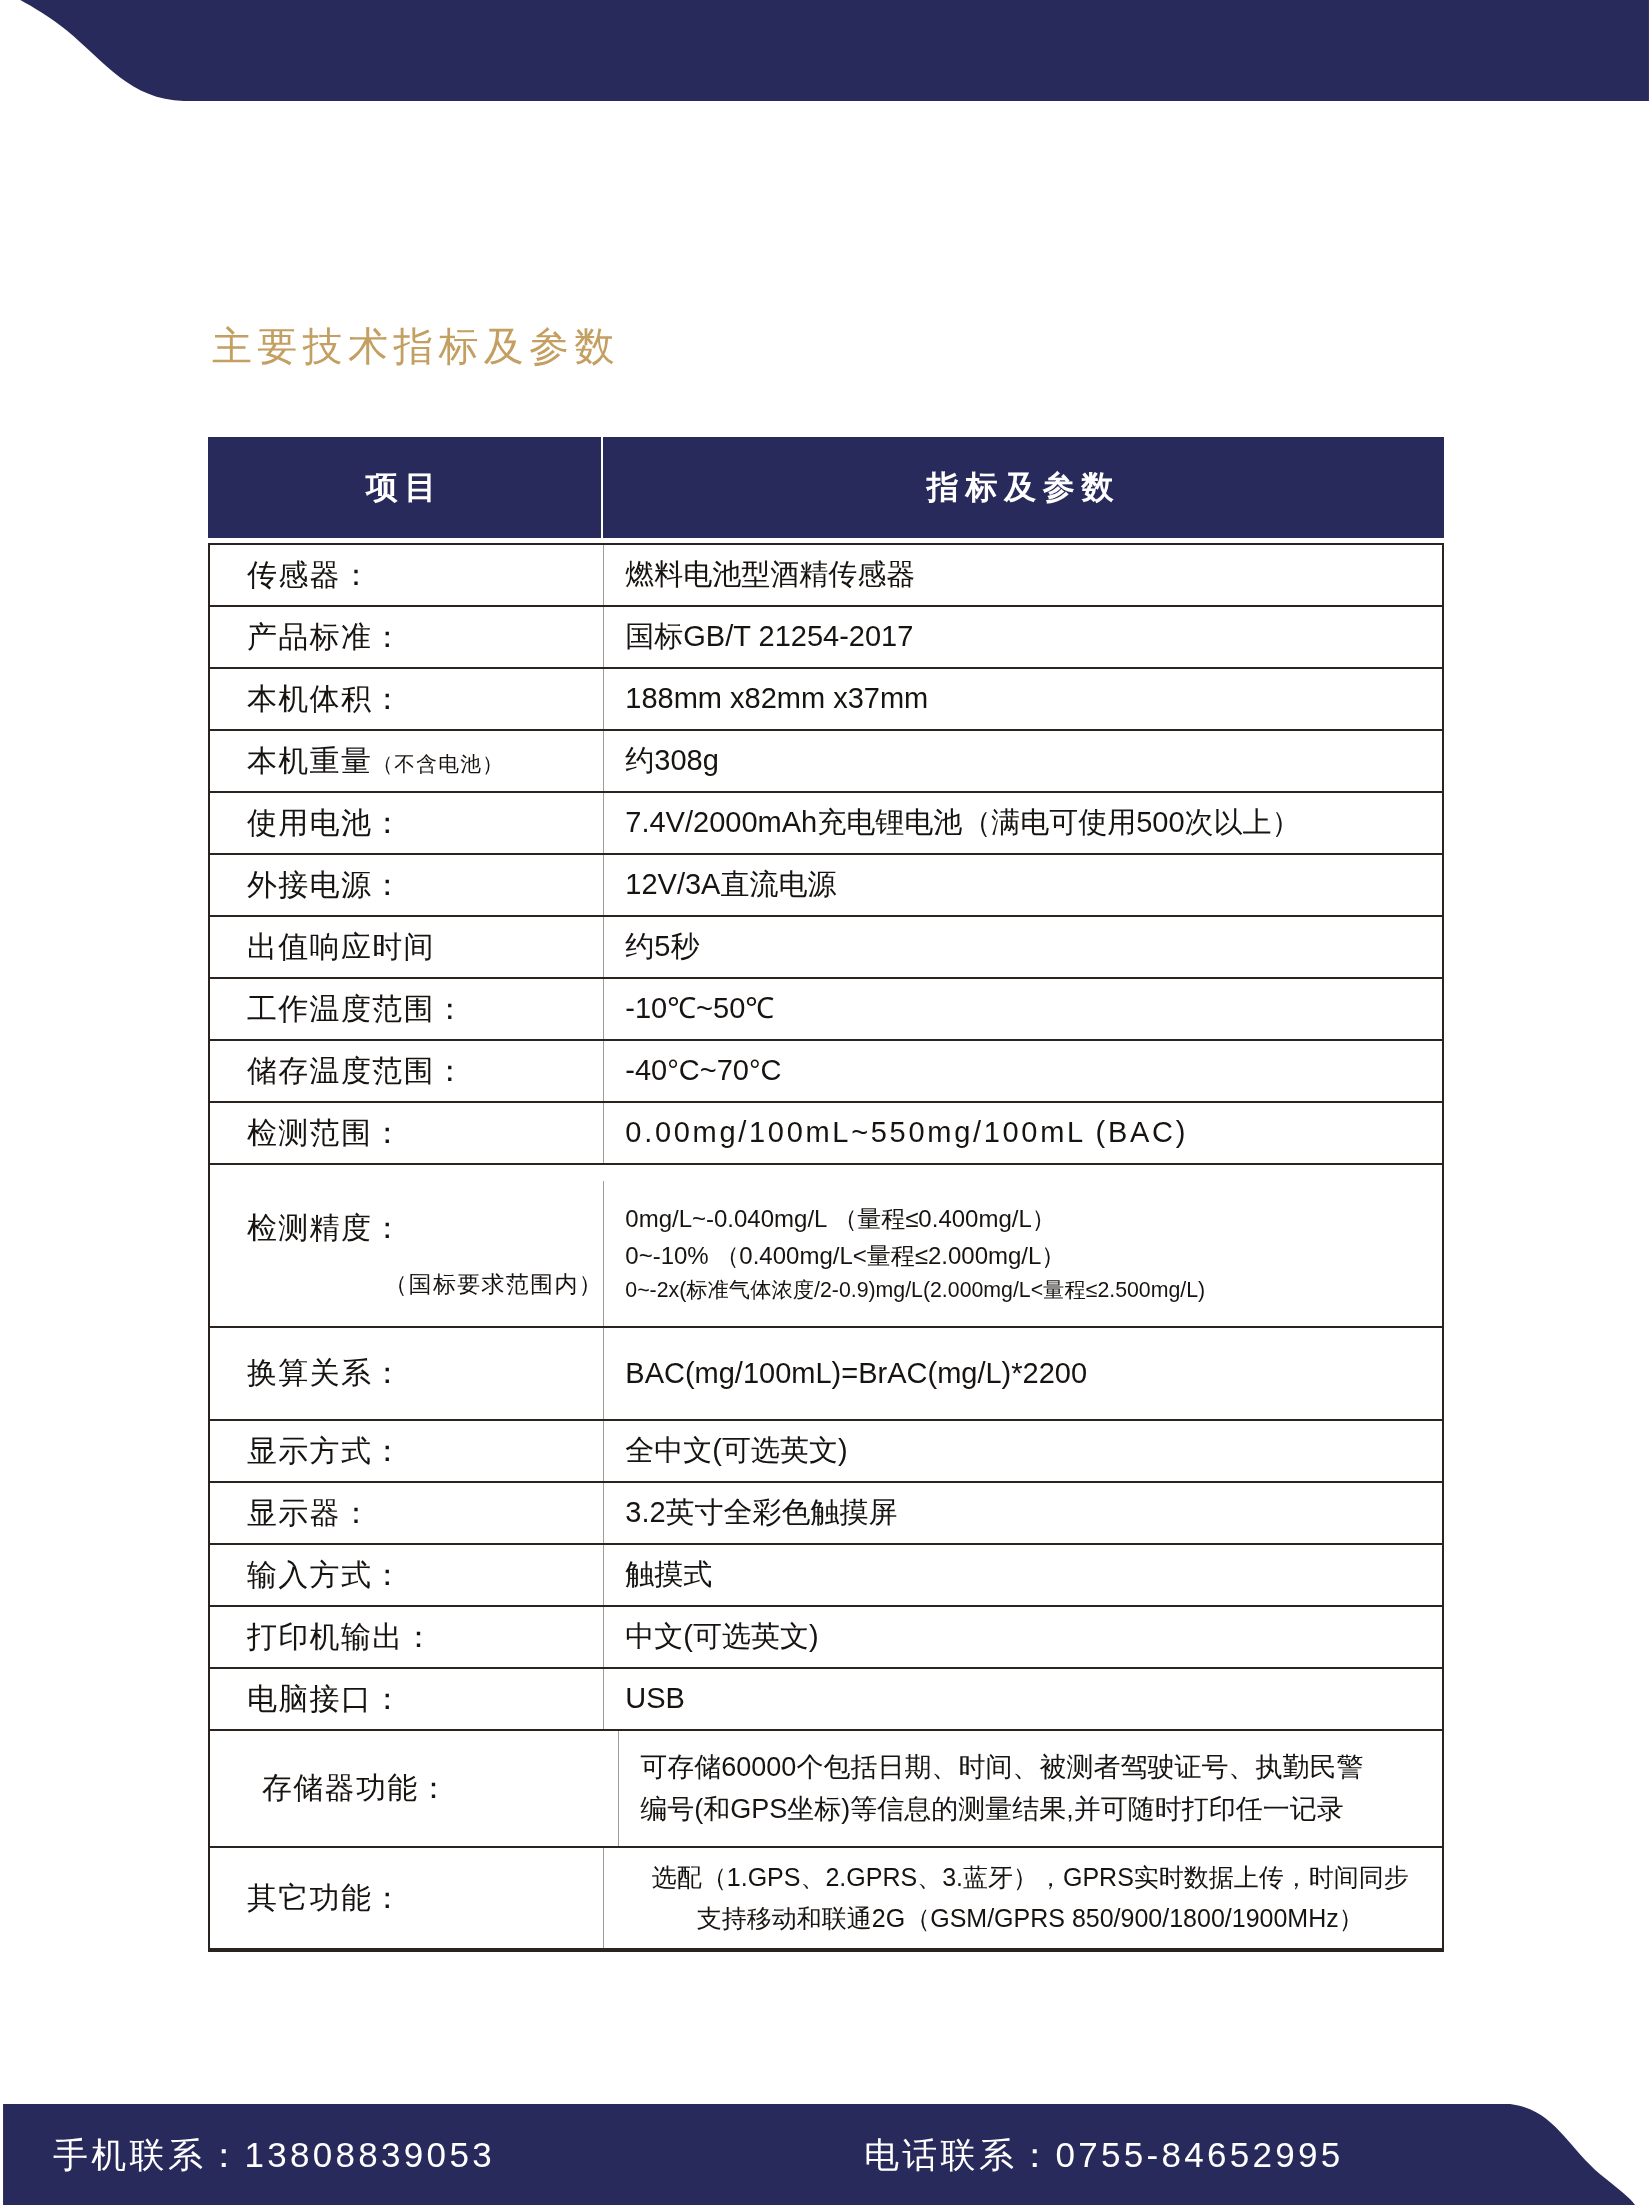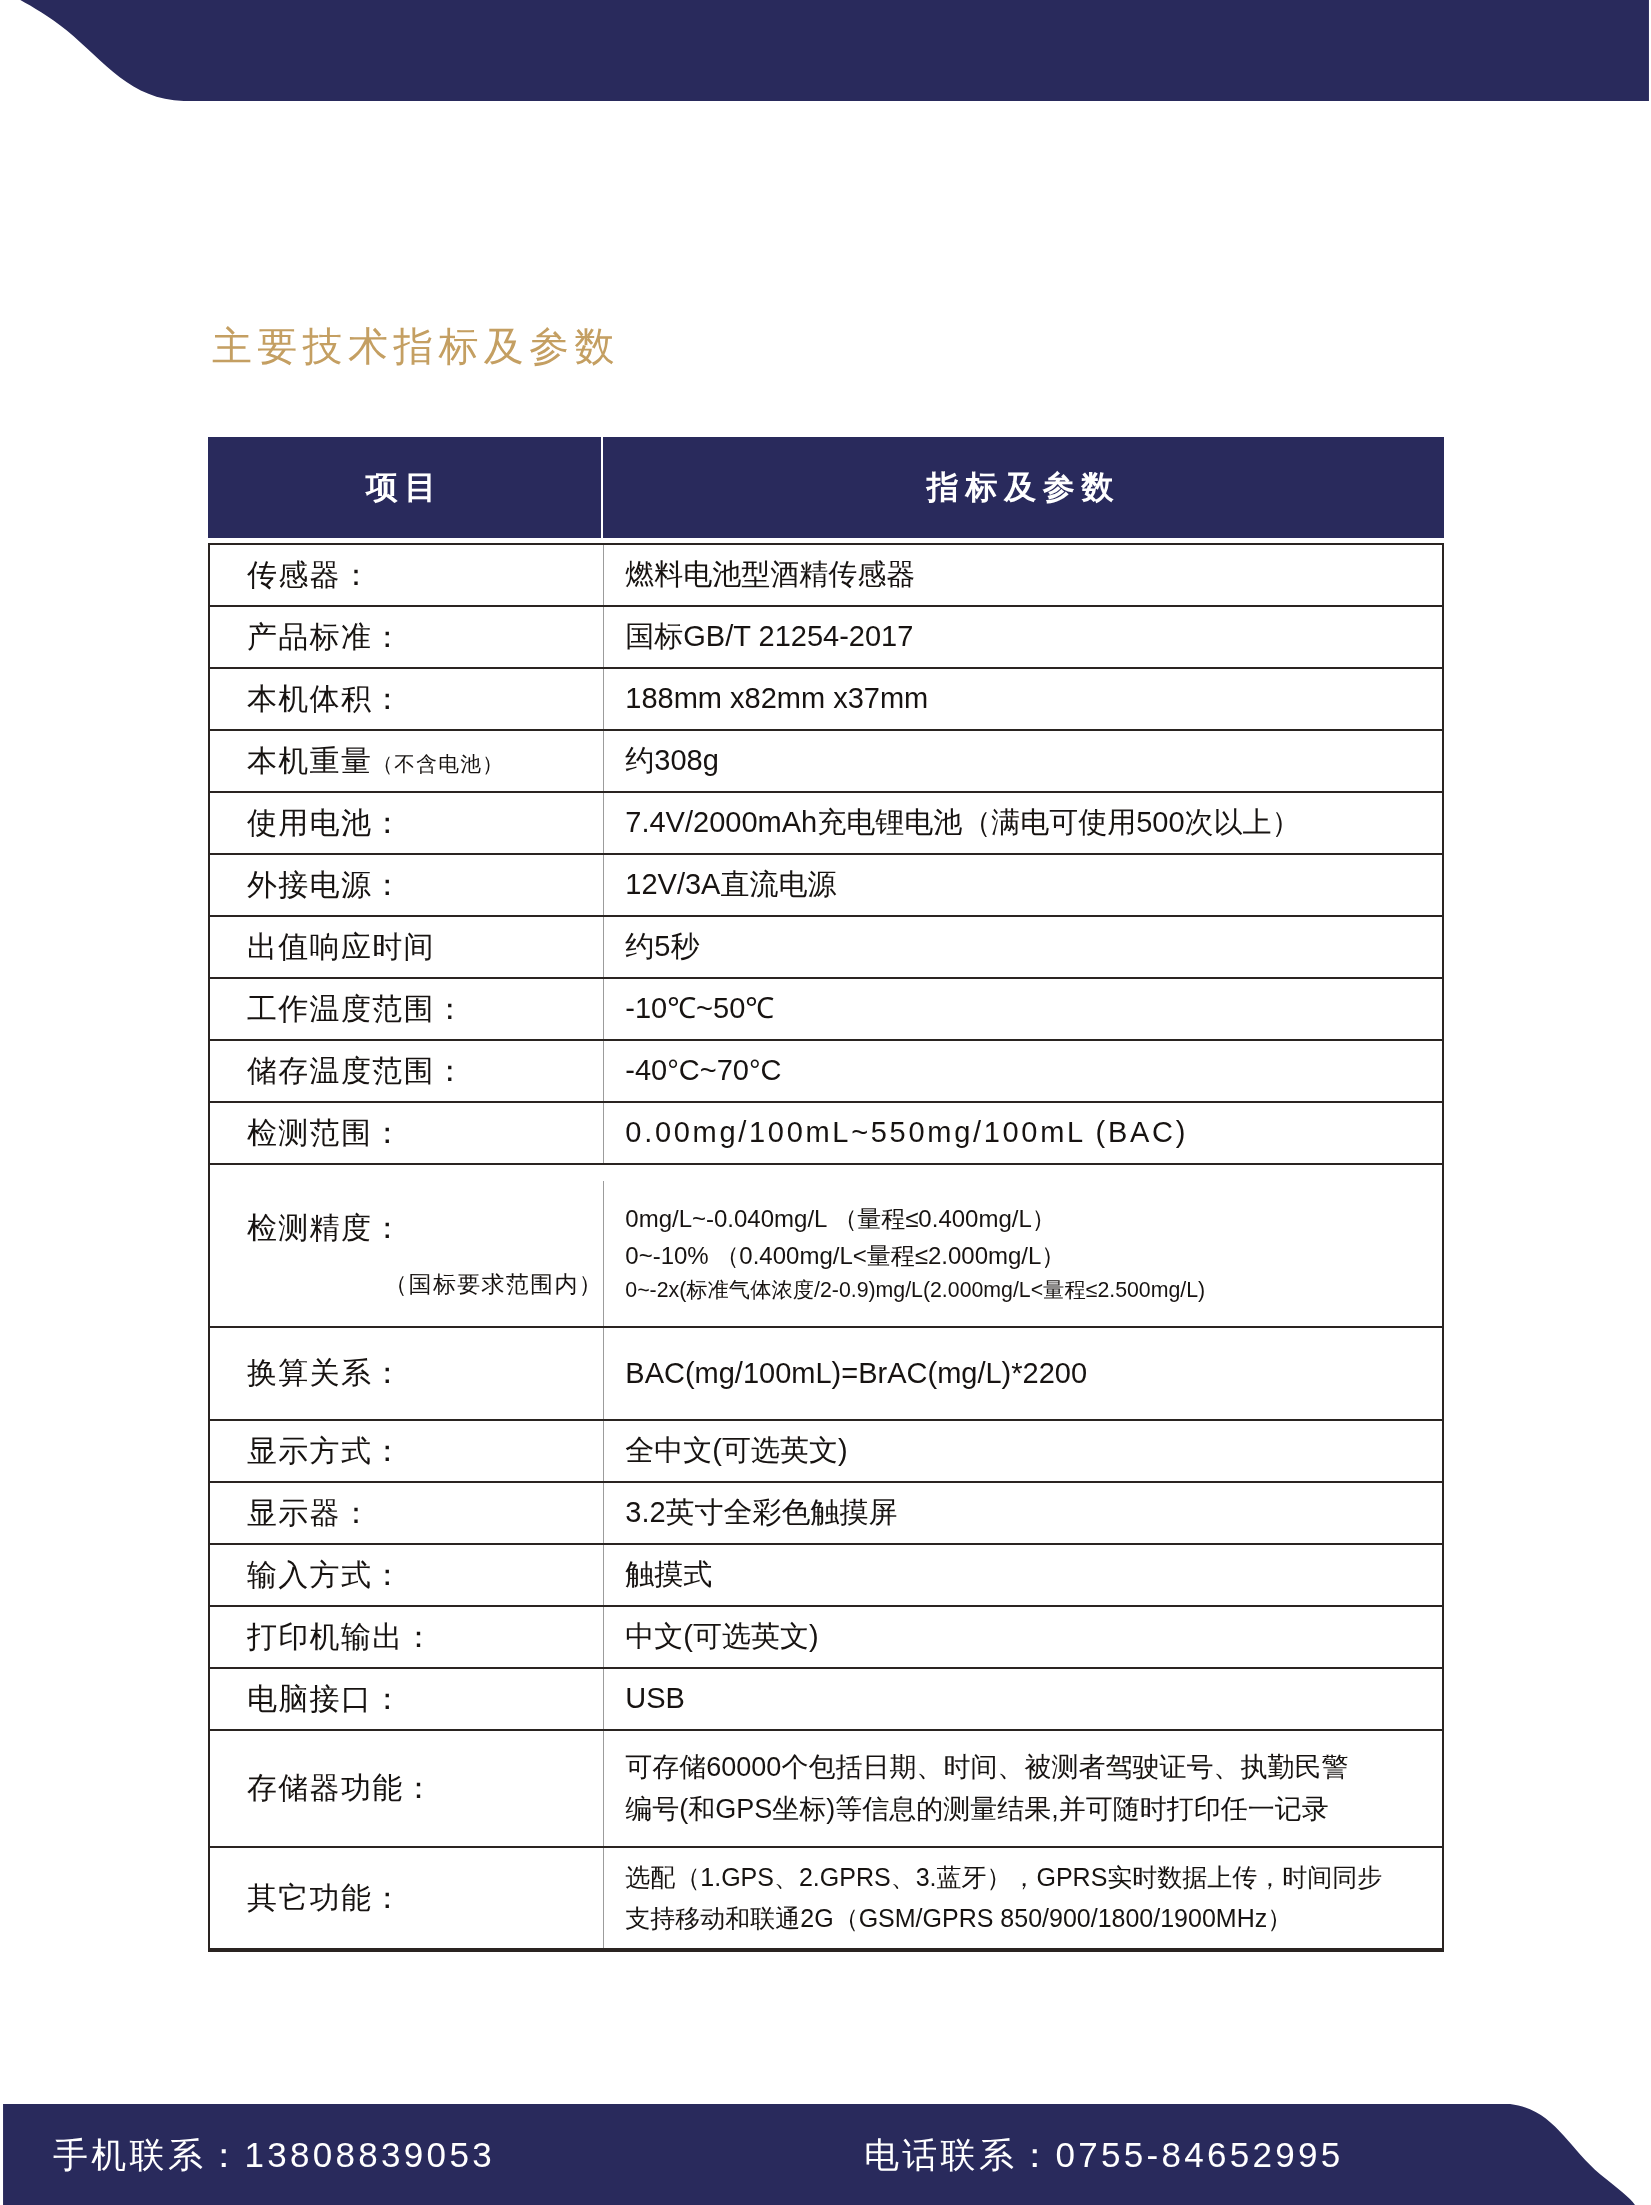--- a/index.html
+++ b/index.html
@@ -61,26 +61,26 @@
   }
   .value-line{line-height:1.3;}
 
   
   .trow:nth-child(10) .cell-value{letter-spacing:2.7px;}
   .trow:nth-child(11){height:145px;margin-top:16px;}
   .trow:nth-child(11) .cell-value{font-size:24px;}
   .trow:nth-child(11) .value-line{line-height:1.55;}
   .trow:nth-child(11) .value-line:nth-child(3){font-size:21.3px;}
   .trow:nth-child(12){height:91px;}
-  .trow:nth-child(18){height:115px;}
+  .trow:nth-child(18){height:115px;padding-left:15px;}
   .trow:nth-child(18) .cell-value{font-size:27px;}
   .trow:nth-child(18) .value-line{line-height:1.55;}
   .trow:nth-child(19){height:100px;}
   .trow:nth-child(19) .cell-value{font-size:25px;}
-  .trow:nth-child(19) .value-line{line-height:1.65;}
+  .trow:nth-child(19) .value-line{line-height:1.65;text-align:center;}
 
   #footer-content{
     position:absolute;left:0;bottom:0;width:1652px;height:101px;
     color:#ffffff;font-size:35px;letter-spacing:3.3px;font-weight:400;
   }
   #footer-mobile,#footer-phone{
     position:absolute;top:50%;transform:translateY(-50%);
     white-space:nowrap;
   }
   #footer-mobile{left:53px;}

